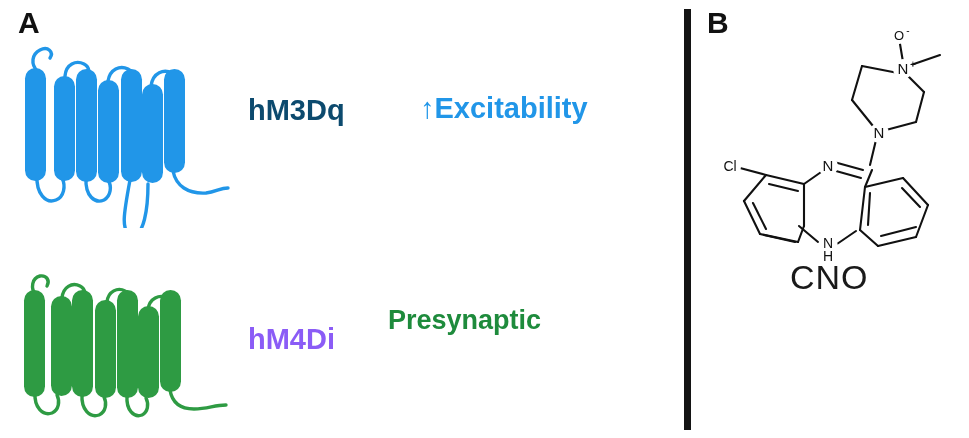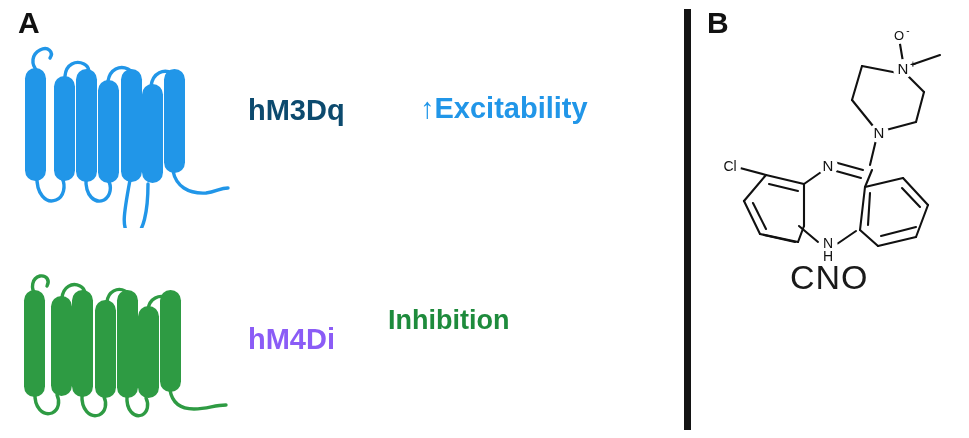--- a/index.html
+++ b/index.html
@@ -160,21 +160,21 @@
       <rect x="64" y="18" width="21" height="107" rx="10.5"></rect>
       <rect x="87" y="28" width="21" height="98" rx="10.5"></rect>
       <rect x="109" y="18" width="21" height="108" rx="10.5"></rect>
       <rect x="130" y="34" width="21" height="92" rx="10.5"></rect>
       <rect x="152" y="18" width="21" height="102" rx="10.5"></rect>
     </g>
   </svg>
 
   <div class="label-text" id="label-hm4di">hM4Di</div>
 
-  <div class="label-text" id="label-inhibition"><span>Inhibition</span><br></div>
+  <div class="label-text" id="label-inhibition"><span>Presynaptic</span><br></div>
 
   <div id="panel-divider"></div>
 
   <div class="panel-letter" id="panel-letter-b">B</div>
 
   <svg id="cno-structure" width="262" height="250" viewBox="0 0 262 250">
     <g fill="none" stroke="#111111" stroke-width="2.1" stroke-linecap="round" stroke-linejoin="round">
 
       <path d="M198 55 L 162 48"></path>
 

